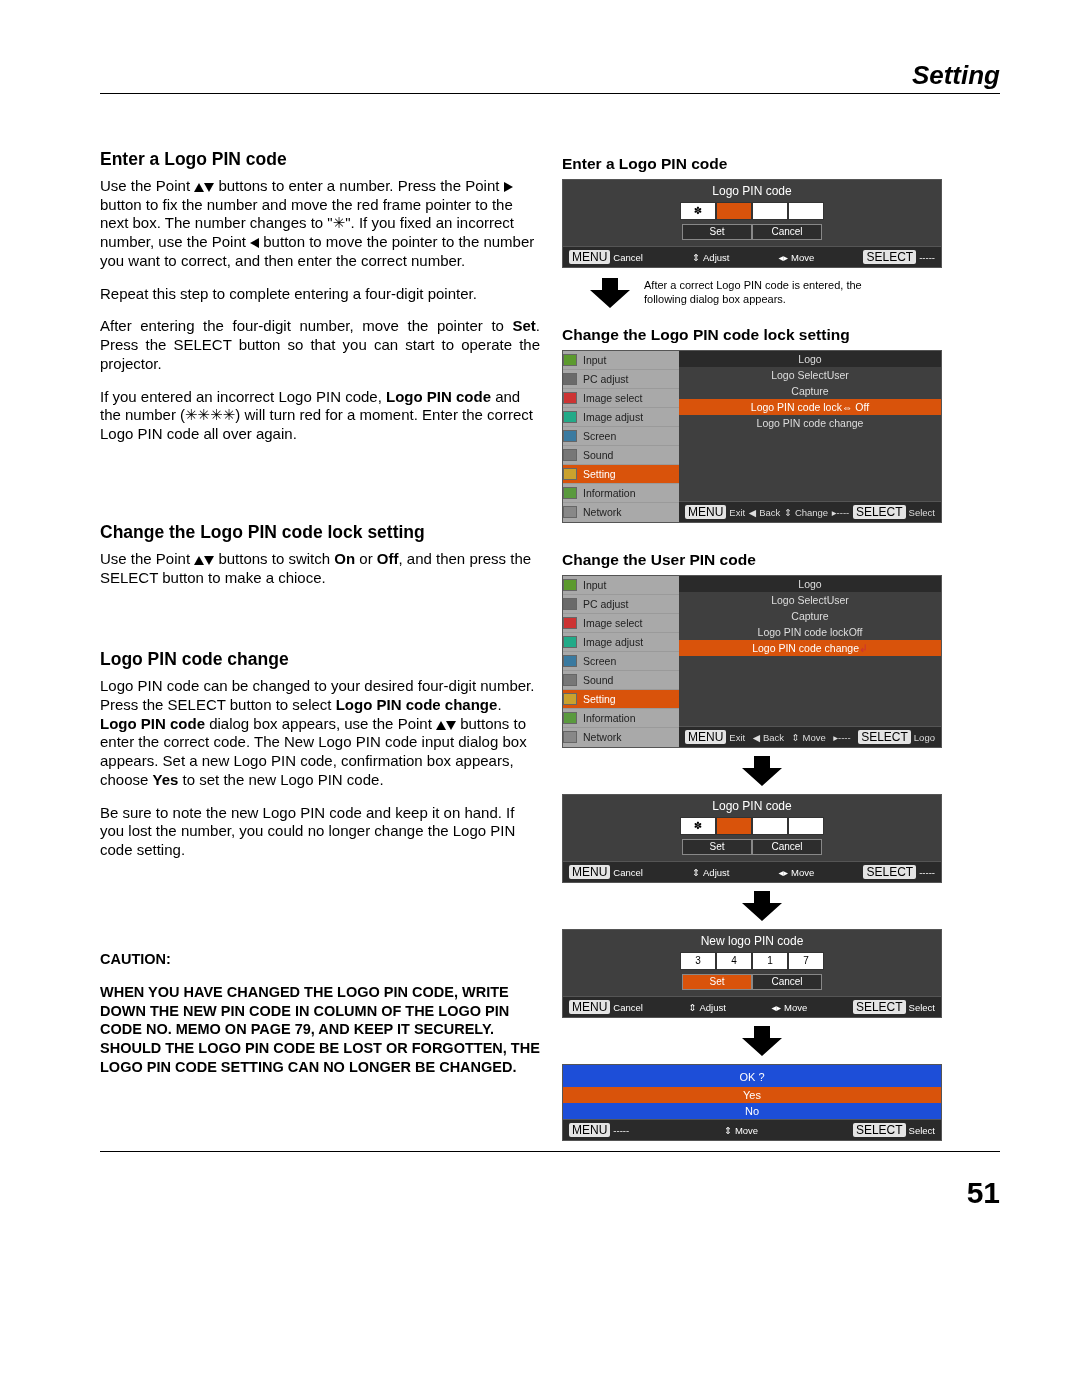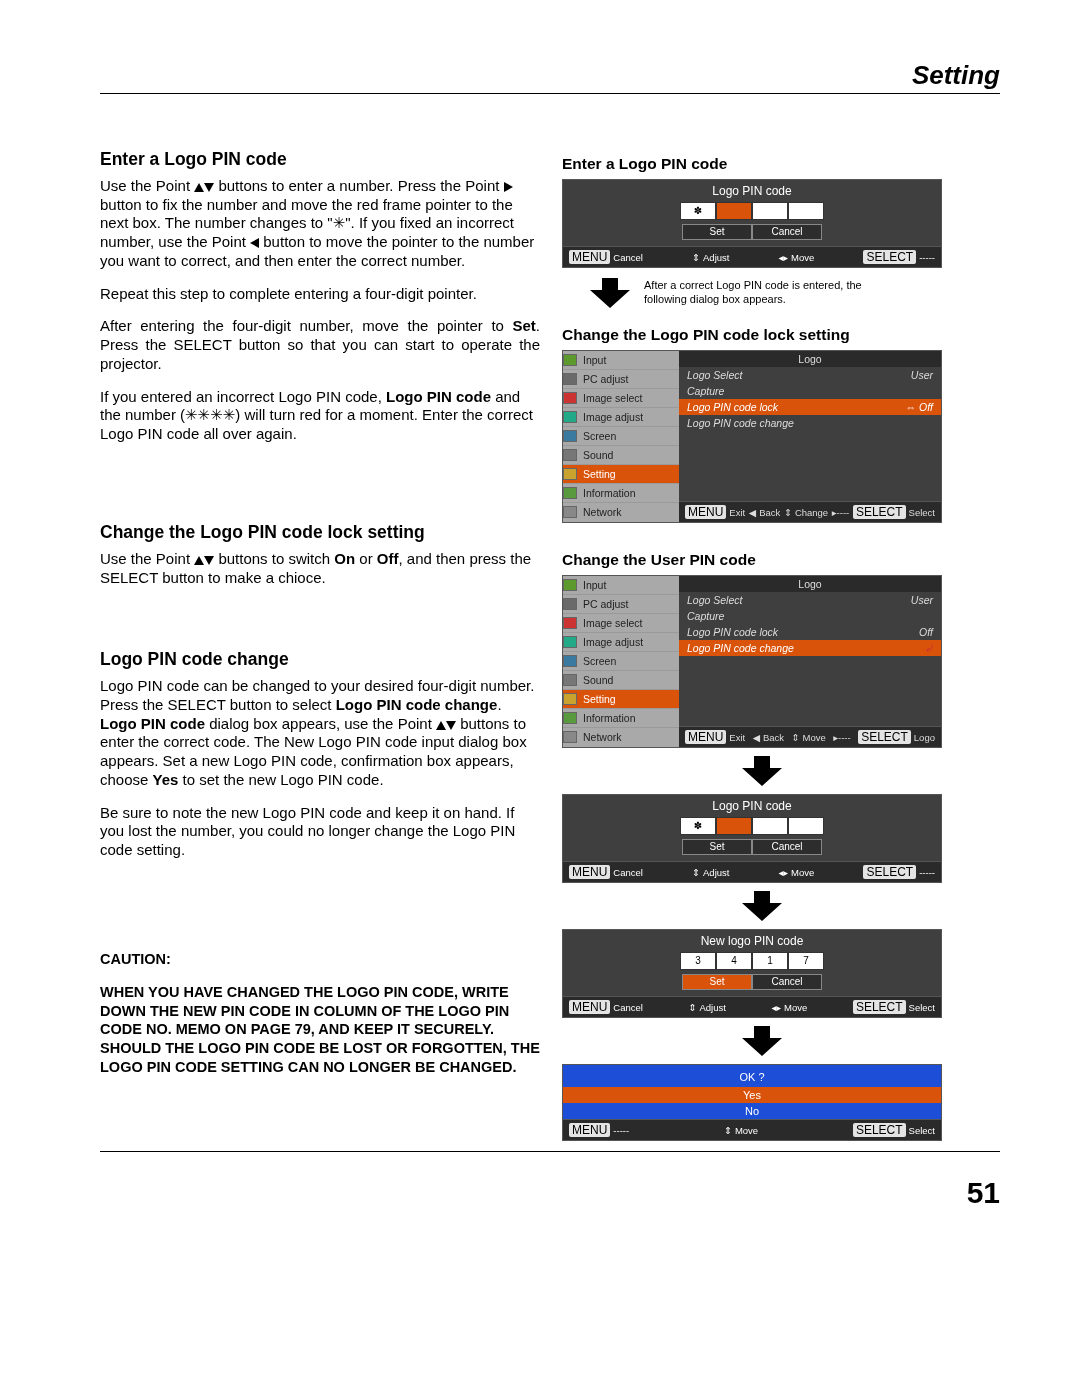--- a/index.html
+++ b/index.html
@@ -36,21 +36,21 @@
   .arrow-center { display:flex; justify-content:center; margin:8px 0; }
   .menu { display:flex; width:380px; border:1px solid #555; font-size:10.5px; }
   .mside { width:116px; background:#a9a9a9; color:#222; }
   .mitem { display:flex; align-items:flex-end; gap:6px; padding:3px 0; border-top:1px solid #9a9a9a; }
   .mitem.first { border-top:none; }
   .mitem.sel { background:#d9530b; color:#fff; }
   .micon { width:14px; height:12px; background:#4a8; border:1px solid #666; font-size:0; }
   .micon.c1{background:#5c9a2e;} .micon.c2{background:#6a6a6a;} .micon.c3{background:#c33;} .micon.c4{background:#2a8;} .micon.c5{background:#3a7aa0;} .micon.c6{background:#777;} .micon.c7{background:#caa22e;} .micon.c8{background:#5a9a3e;} .micon.c9{background:#888;}
   .mmain { flex:1; background:#3f3f3f; color:#ddd; position:relative; }
   .mhead { background:#2a2a2a; padding:2px 8px; display:flex; justify-content:center; }
-  .mrow { padding:2px 8px; display:flex; justify-content:space-between;font-style:italic; }
+  .mrow { padding:2px 8px; display:flex; justify-content:center; }
   .mrow.sel { background:#d9530b; color:#fff; }
   .mfoot { background:#2a2a2a; display:flex; justify-content:space-between; padding:3px 6px; font-size:9.5px; border-top:1px solid #555; }
   .mfoot span { display:flex; align-items:center; gap:3px; }
   .chev { color:#d9530b; font-weight:bold; }
   .confirm { width:380px; border:1px solid #555; background:#1d4ed8; color:#fff; font-size:11px; }
   .ok { text-align:center; padding:6px 0 4px; }
   .yn { text-align:center; padding:2px 0; }
   .yn.sel { background:#d9530b; }
   .page-num { font-size: 30px; font-weight: bold; text-align: right; margin-top: 24px; }
   .hr-bottom { border-top: 1px solid #000; margin-top: 10px; }

